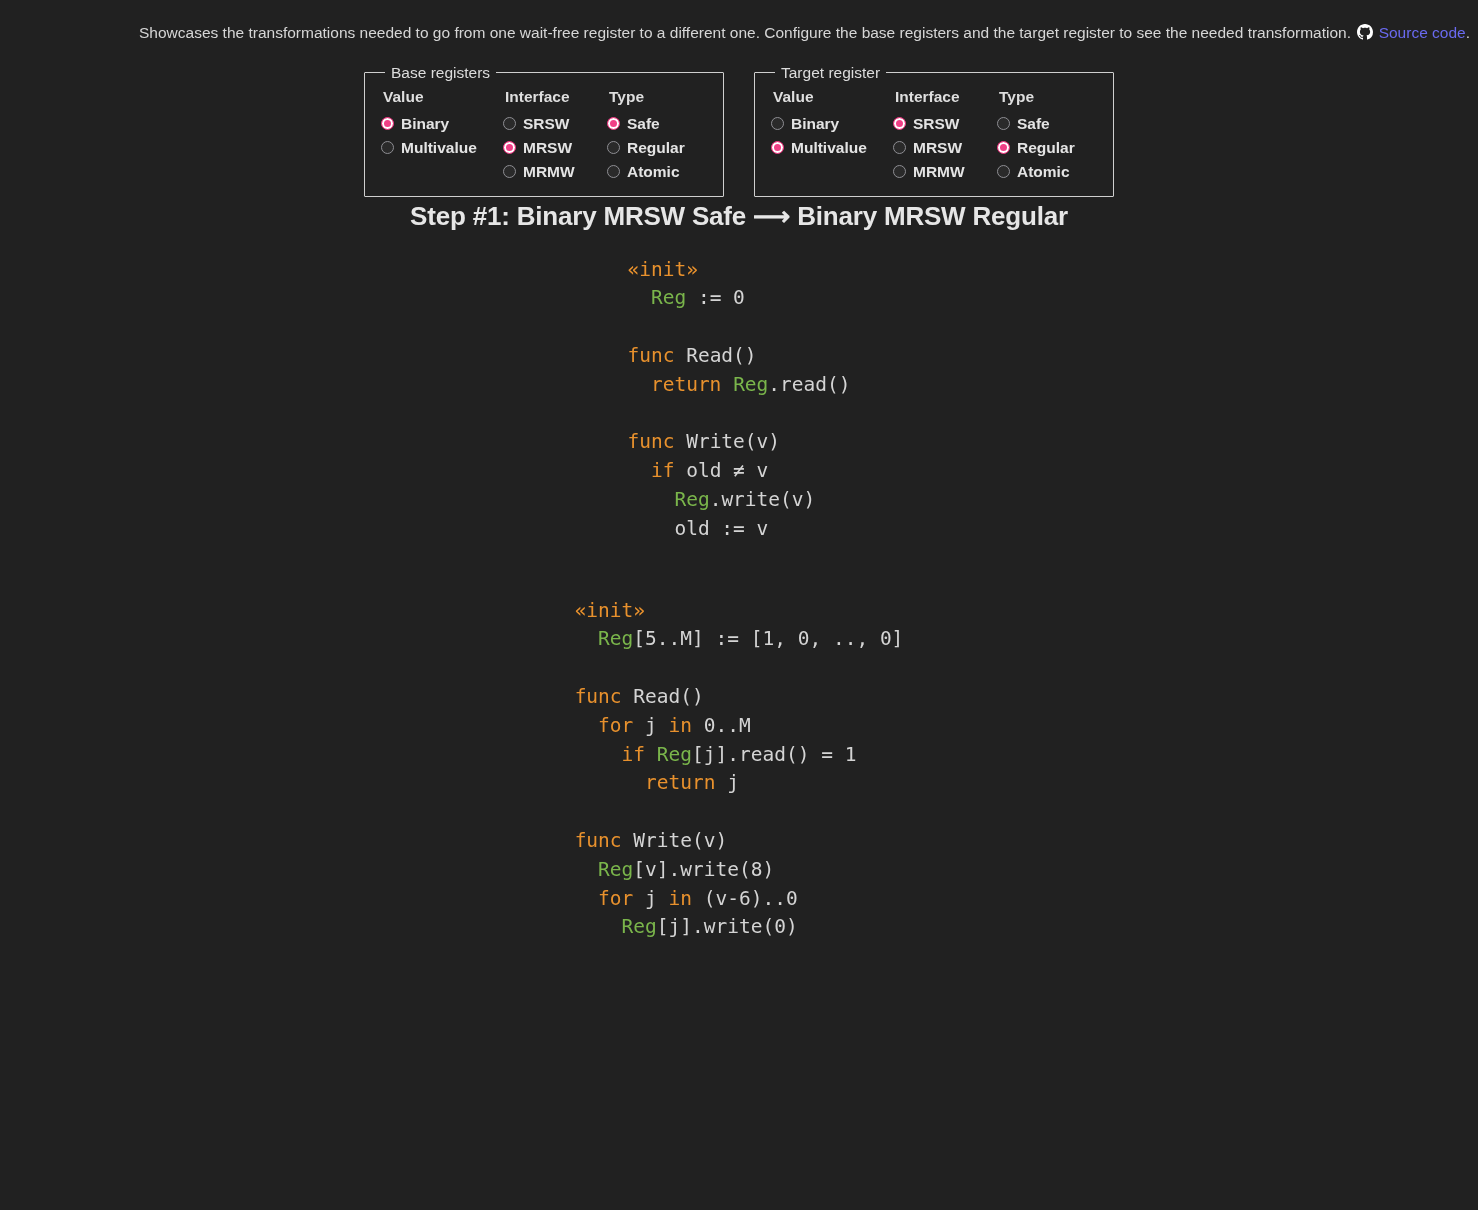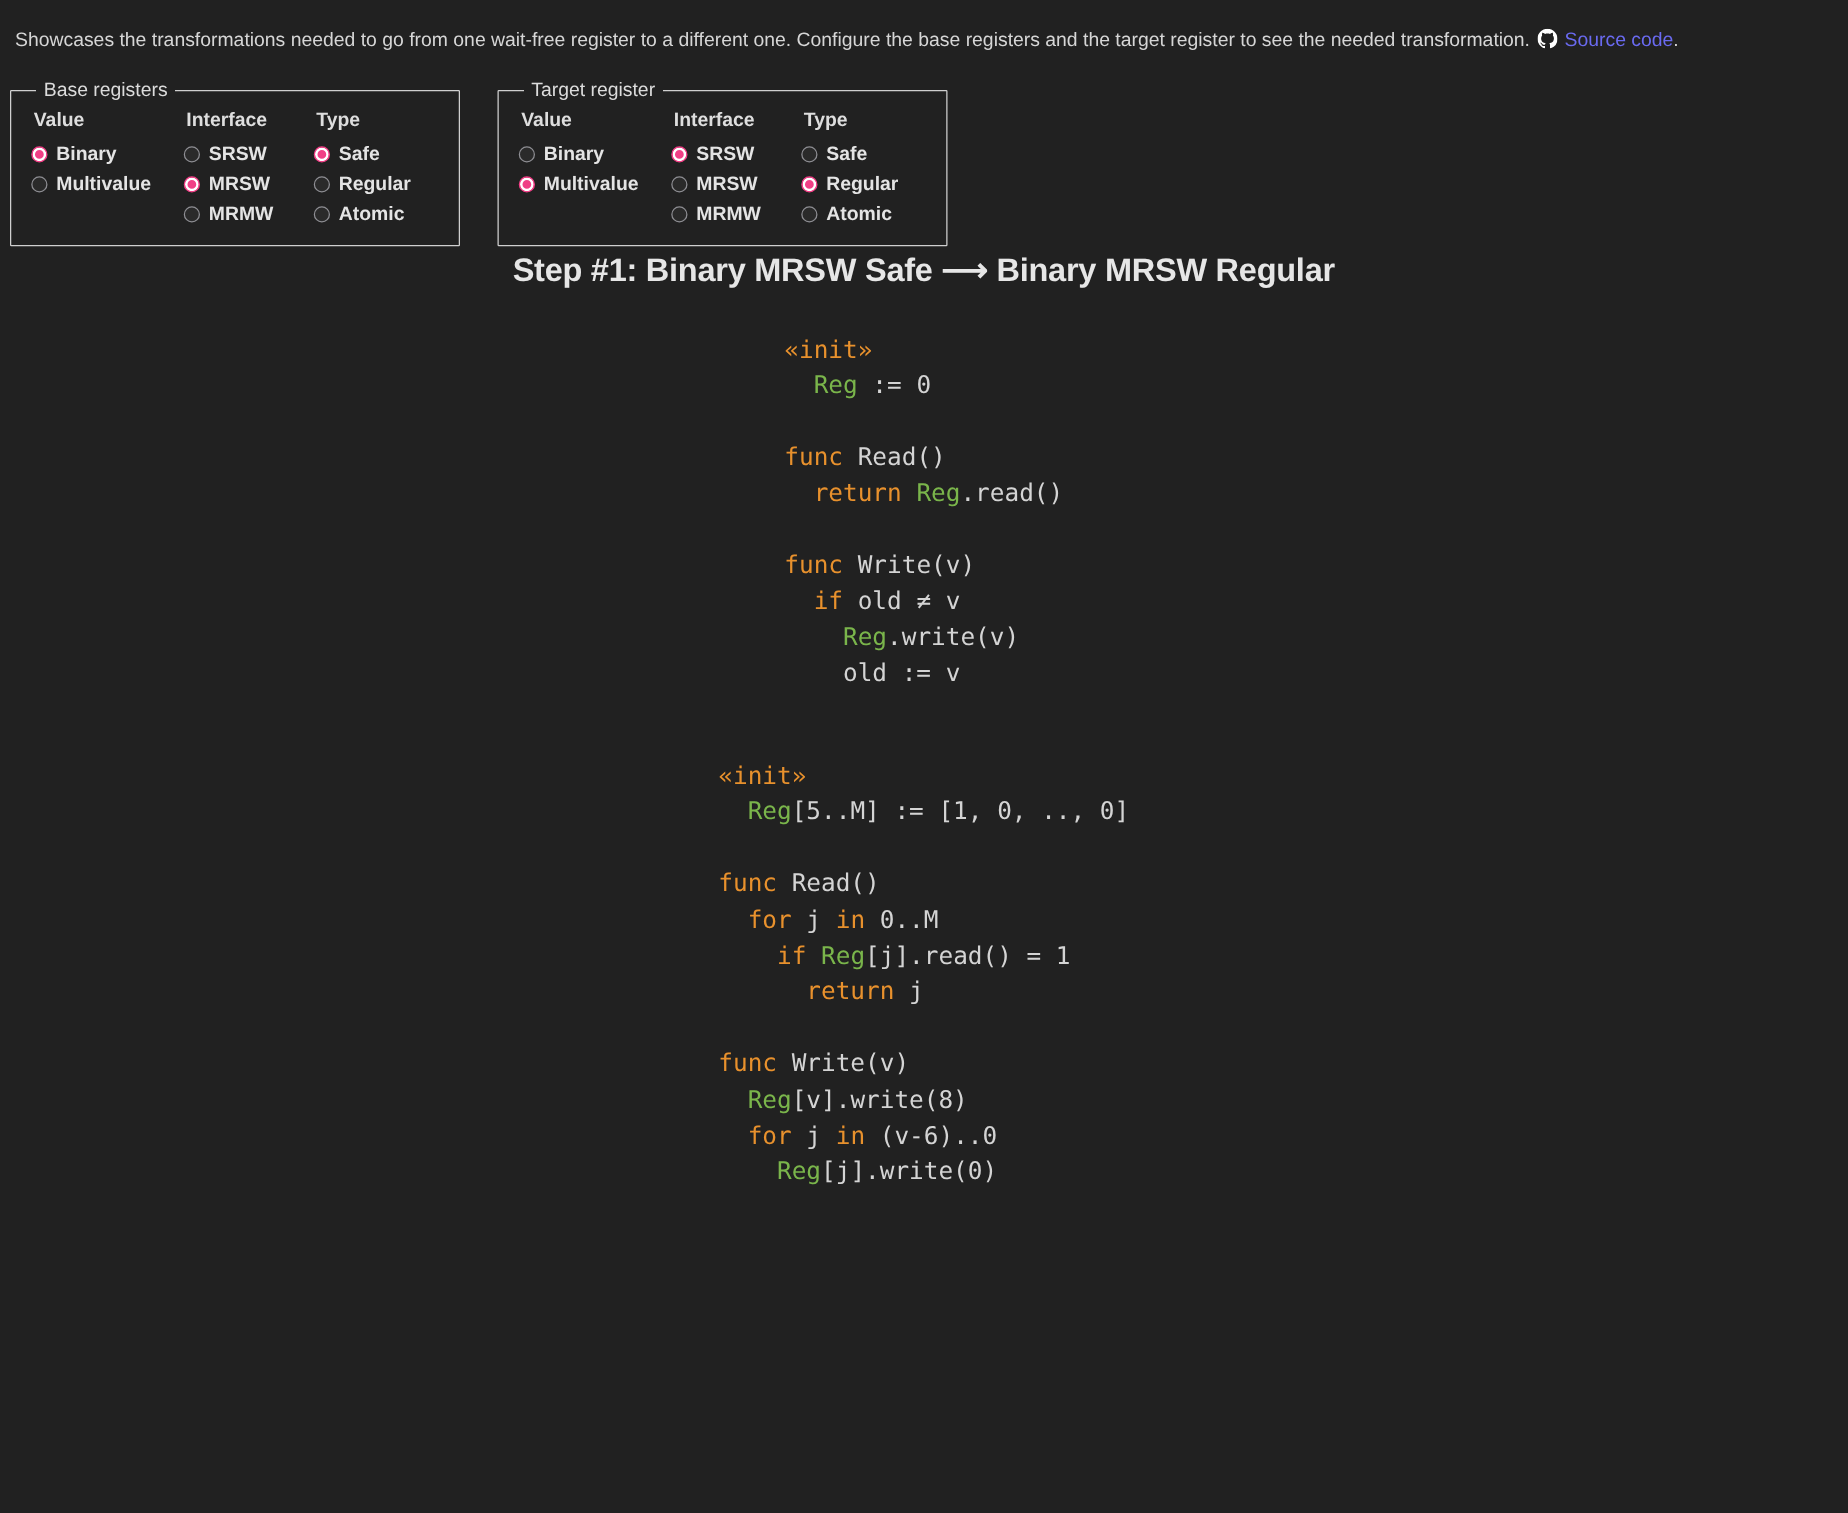--- a/index.html
+++ b/index.html
@@ -28,35 +28,37 @@
     color: #e6e6e6;
     line-height: 1.2;
   }
 
   .intro {
     font-size: 15.5px;
     color: #d6d6d6;
     margin: 0;
     padding: 22px 0 0 4px;
     line-height: 1.4;
+    text-align: right;
   }
   .intro a {
     color: #6a6af0;
     text-decoration: none;
   }
   .gh-icon {
     display: inline-block;
     vertical-align: -2px;
     margin-left: 2px;
     margin-right: 1px;
   }
 
   
   .controls {
     display: flex;
+    justify-content: center;
     gap: 30px;
     margin-top: 18px;
   }
   fieldset.reg-box {
     border: 1.6px solid #cfcfcf;
     border-radius: 1px;
     margin: 0;
     padding: 6px 16px 12px 16px;
     min-width: 336px;
   }
@@ -124,21 +126,21 @@
   }
   pre.code {
     font-family: "DejaVu Sans Mono", monospace;
     font-size: 19.5px;
     line-height: 28.8px;
     color: #d4d4d4;
     margin: 0;
     white-space: pre;
     text-align: left;
   }
-  .code-1 { margin-top: 34px; }
+  .code-1 { margin-top: 24px; }
   .code-2 { margin-top: 53px; }
 
   .kw   { color: #e8912d; }
   .id   { color: #7ab54b; }
   .pl   { color: #d4d4d4; }
 
   .bottom-pad { height: 40px; }
 </style>
 </head>
 <body>

